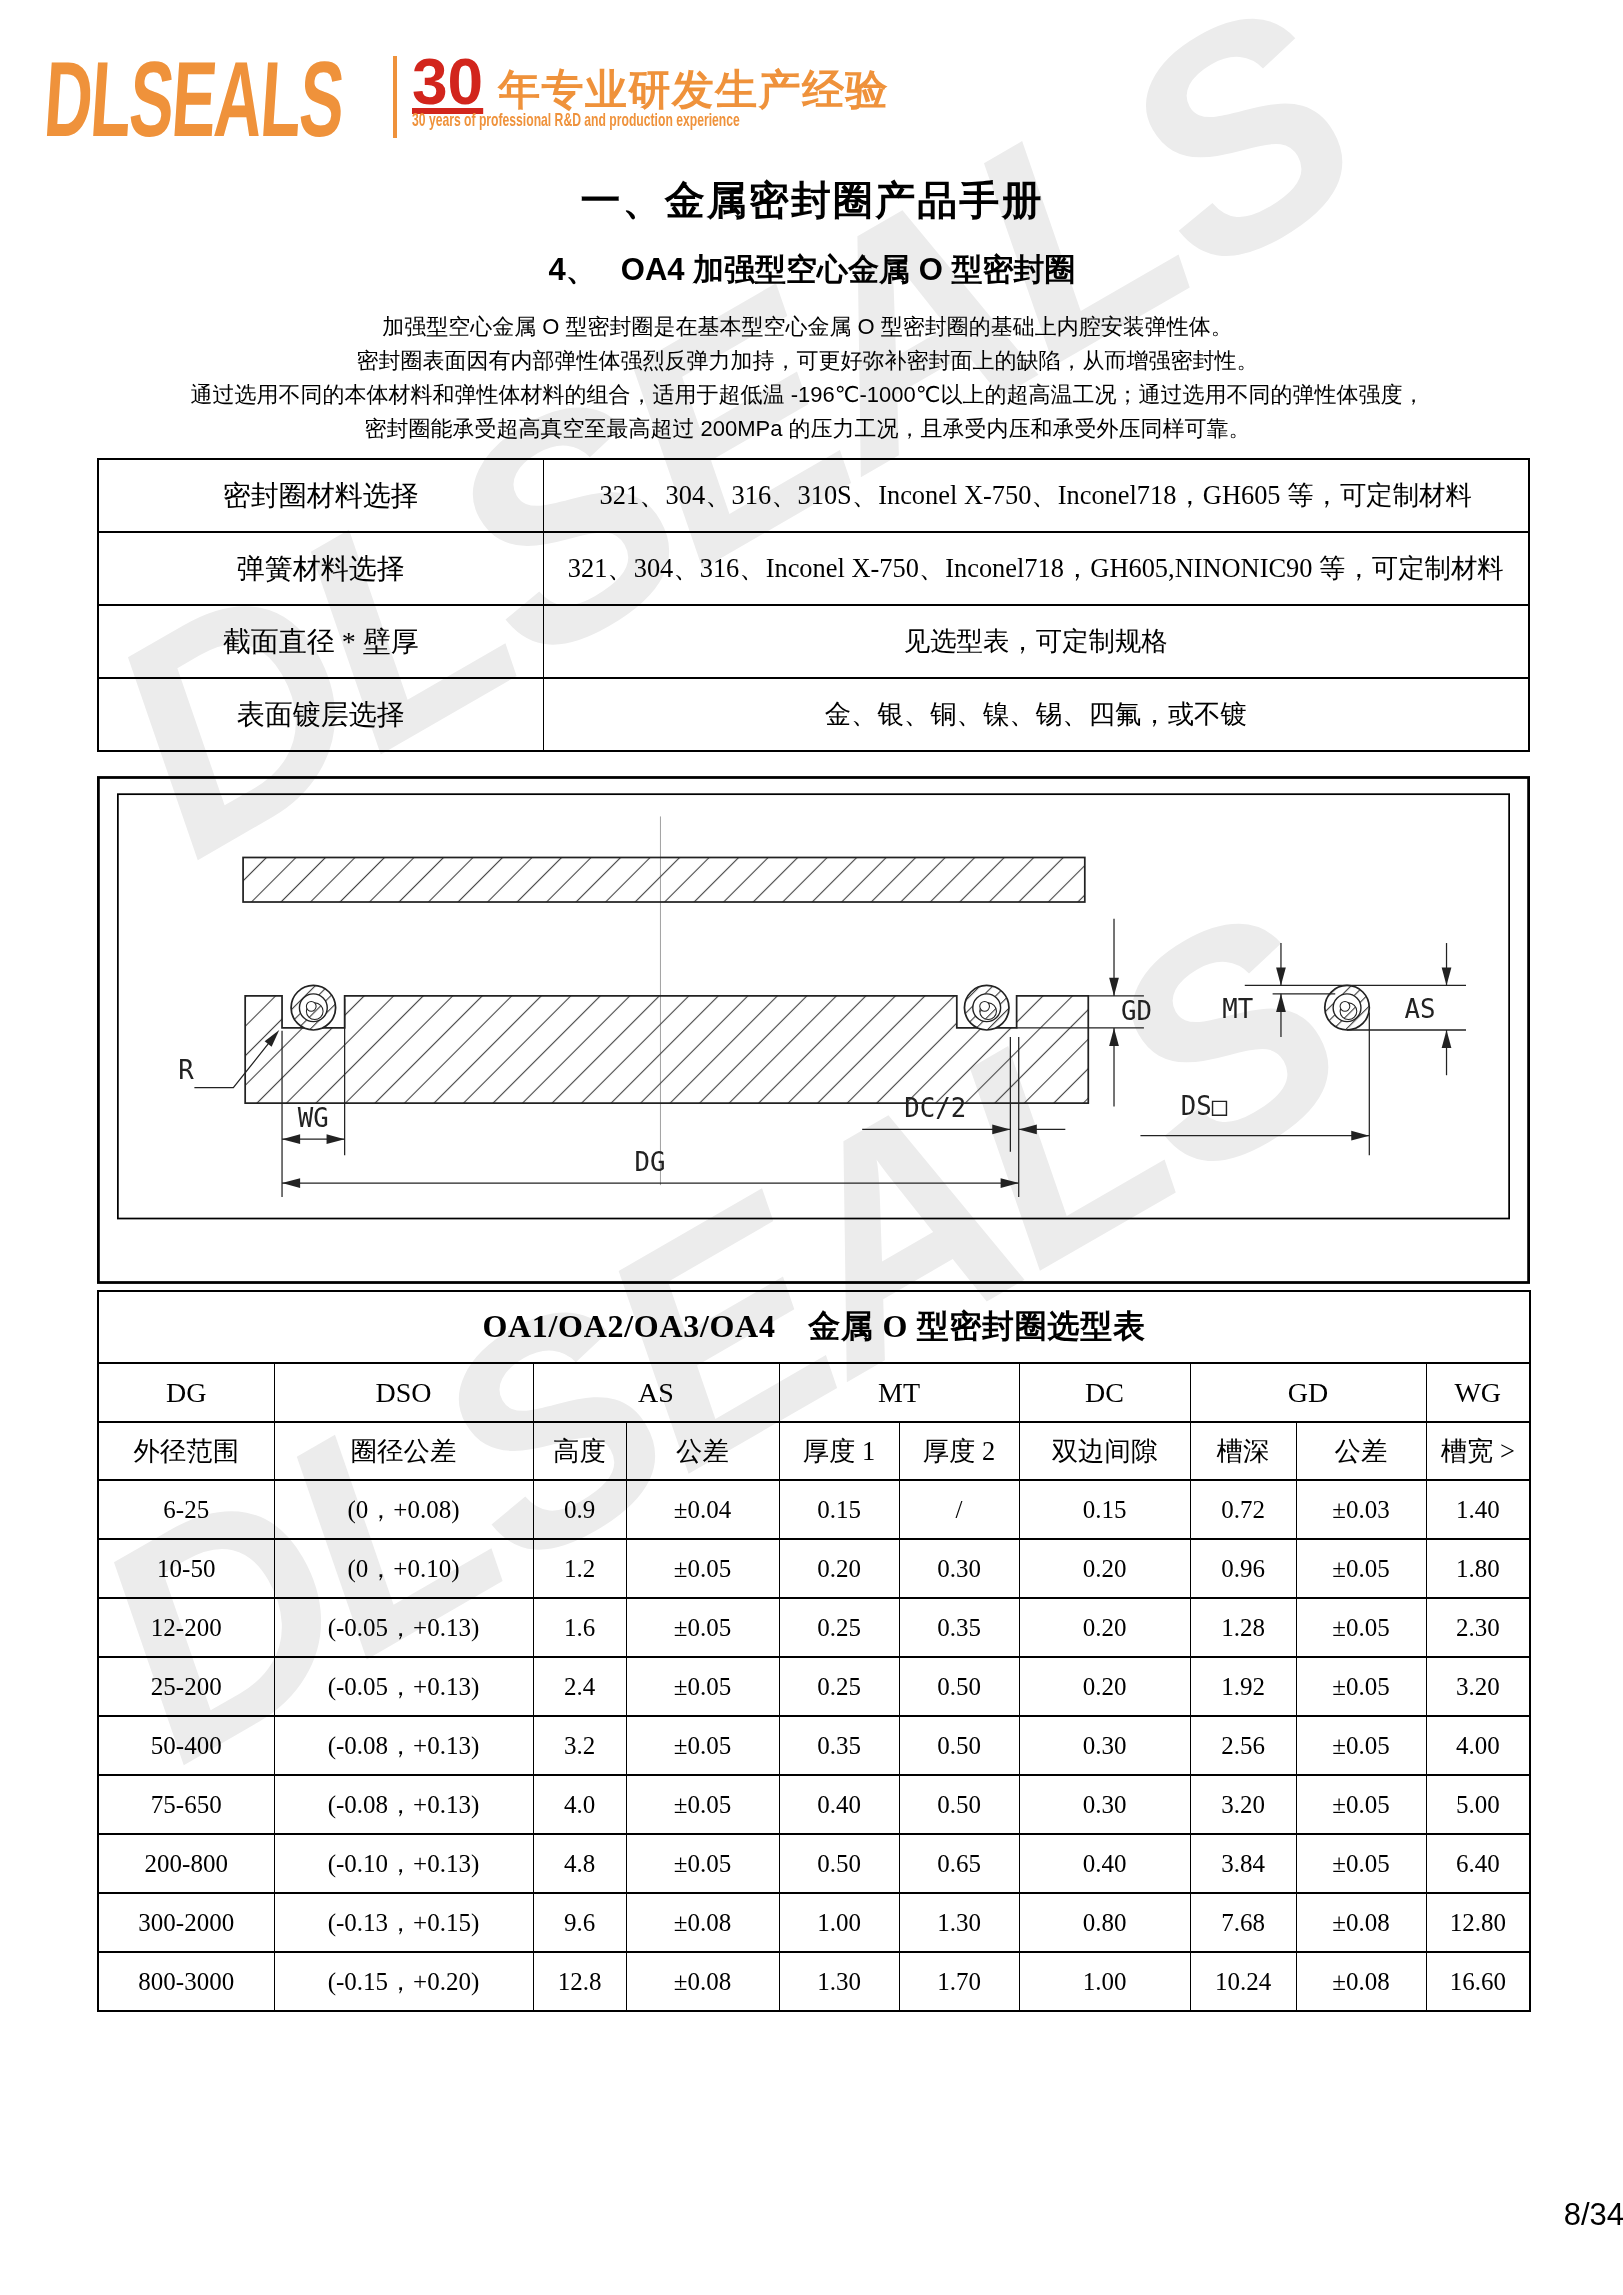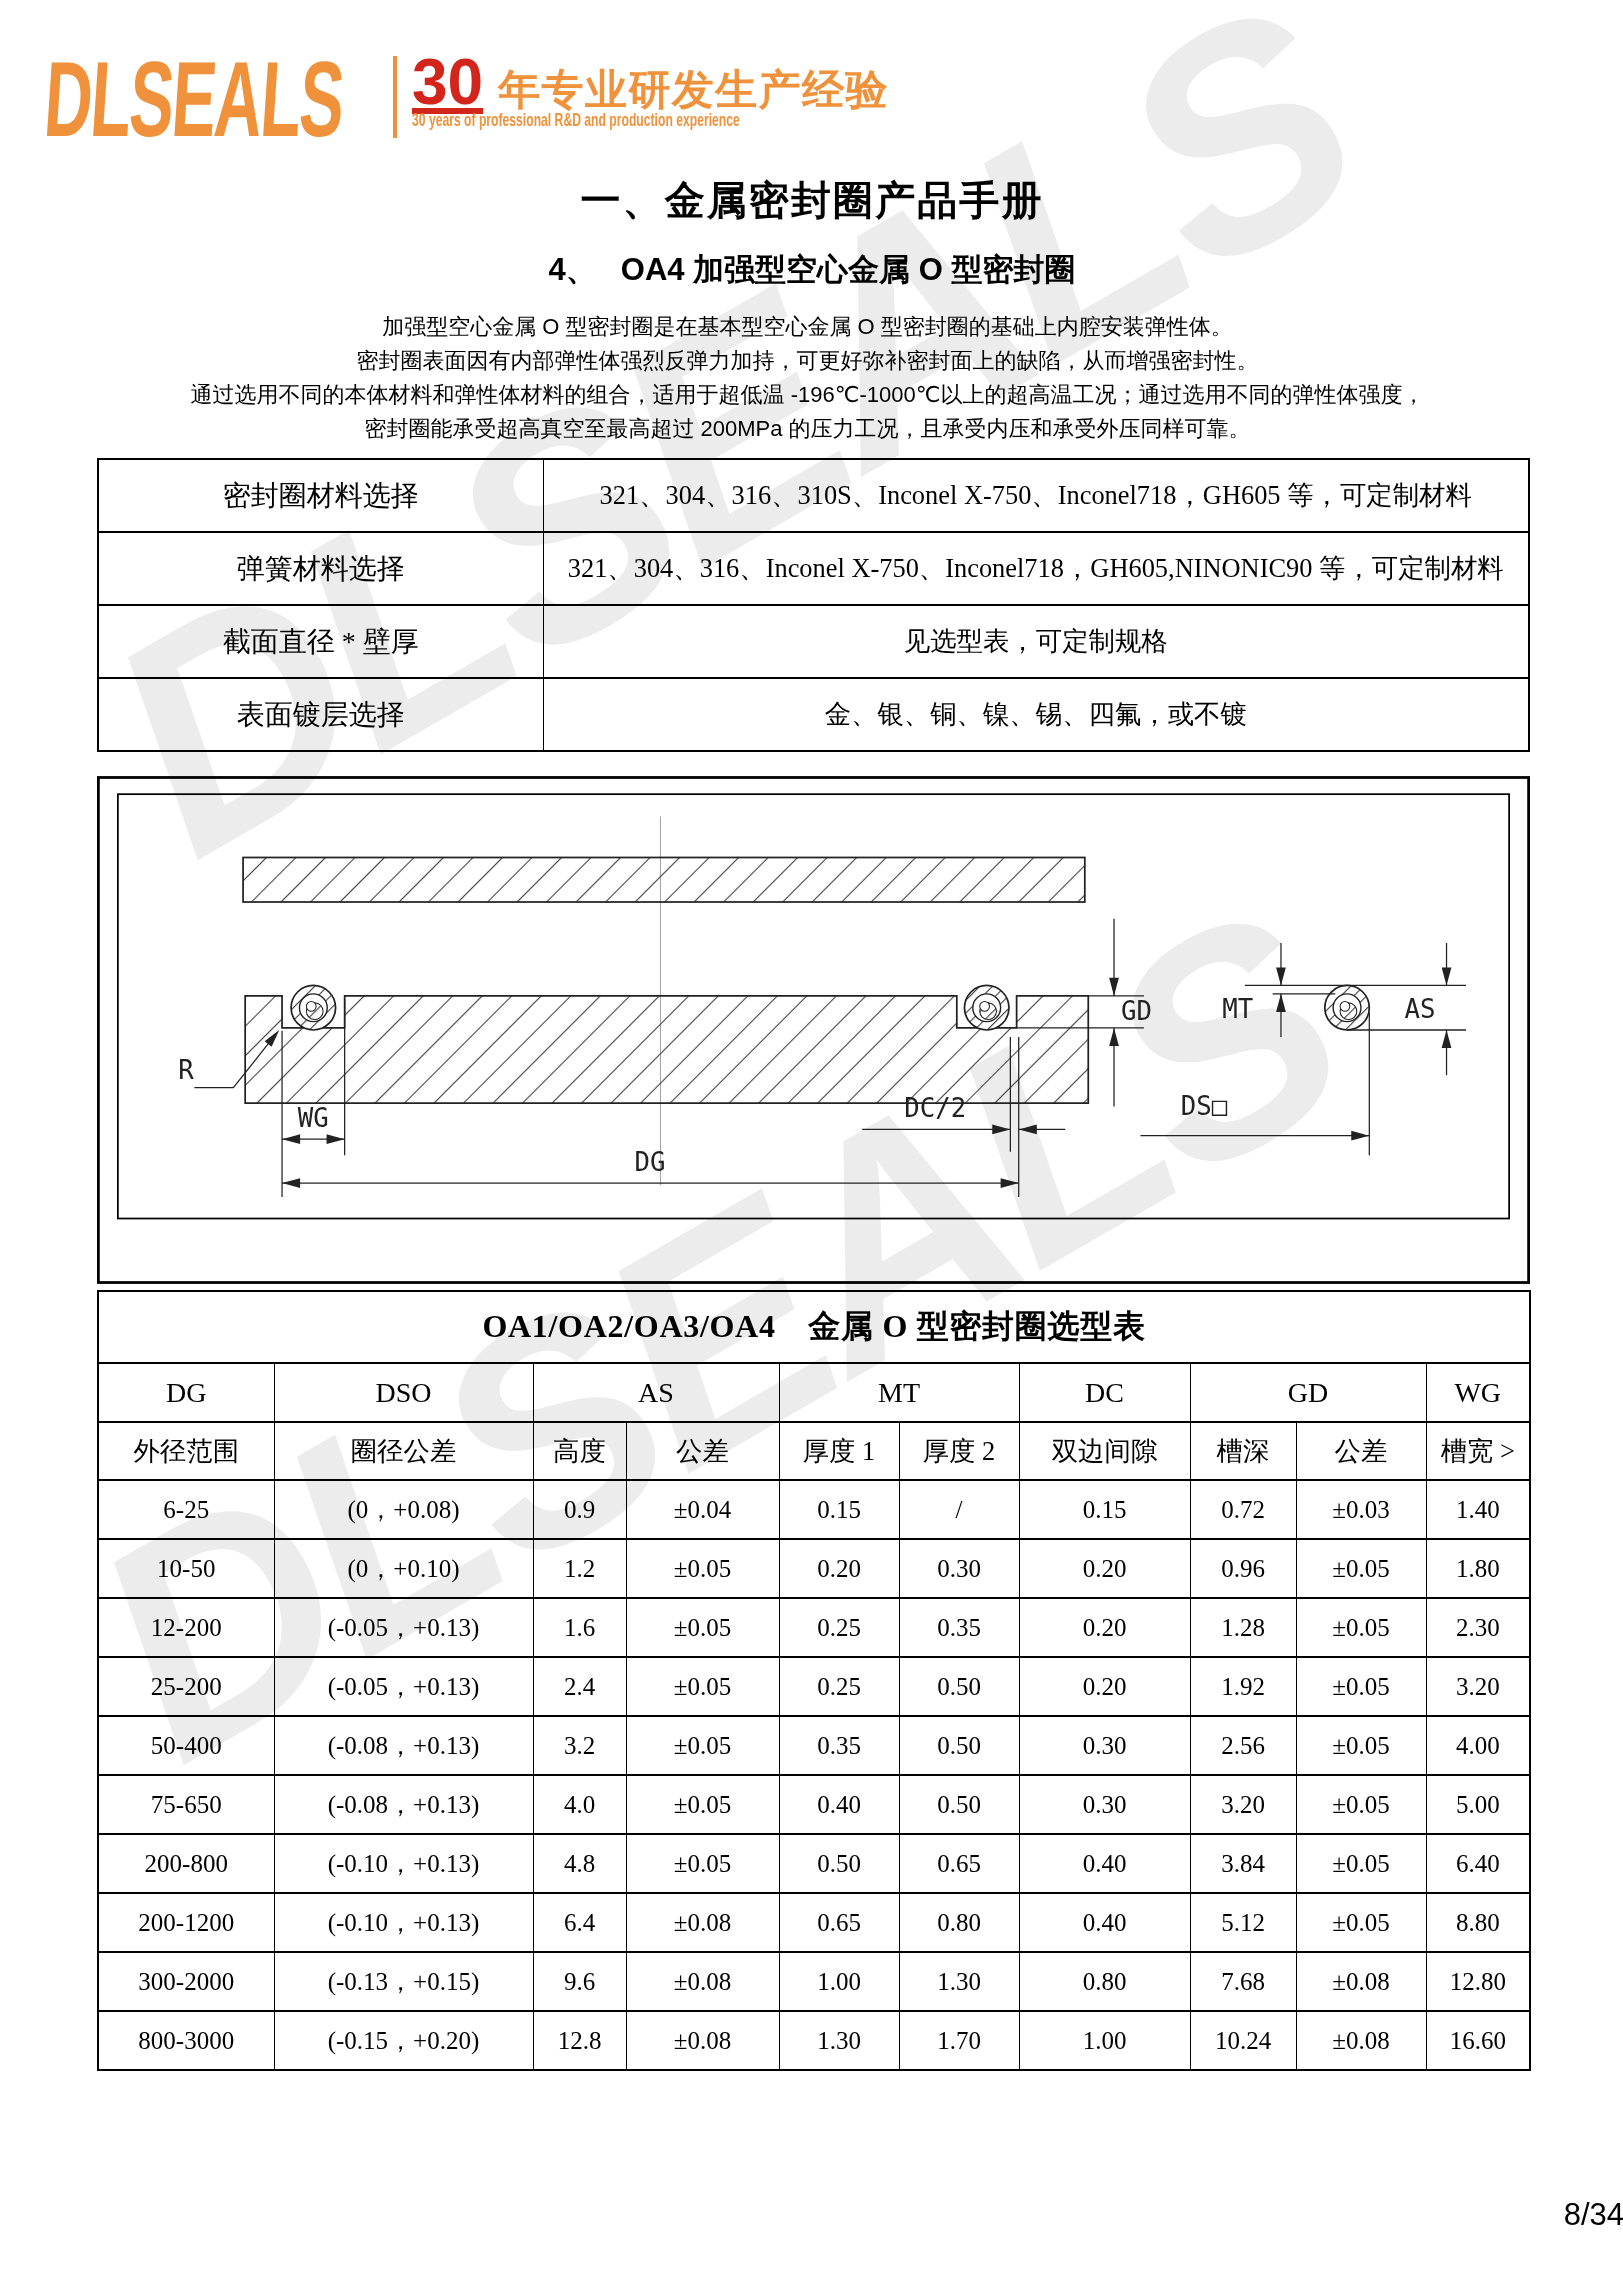--- a/index.html
+++ b/index.html
@@ -329,32 +329,20 @@
           <td>4.8</td>
           <td>±0.05</td>
           <td>0.50</td>
           <td>0.65</td>
           <td>0.40</td>
           <td>3.84</td>
           <td>±0.05</td>
           <td>6.40</td>
         </tr>
         <tr>
-          <td>200-1200</td>
-          <td>(-0.10，+0.13)</td>
-          <td>6.4</td>
-          <td>±0.08</td>
-          <td>0.65</td>
-          <td>0.80</td>
-          <td>0.40</td>
-          <td>5.12</td>
-          <td>±0.05</td>
-          <td>8.80</td>
-        </tr>
-        <tr>
           <td>300-2000</td>
           <td>(-0.13，+0.15)</td>
           <td>9.6</td>
           <td>±0.08</td>
           <td>1.00</td>
           <td>1.30</td>
           <td>0.80</td>
           <td>7.68</td>
           <td>±0.08</td>
           <td>12.80</td>

